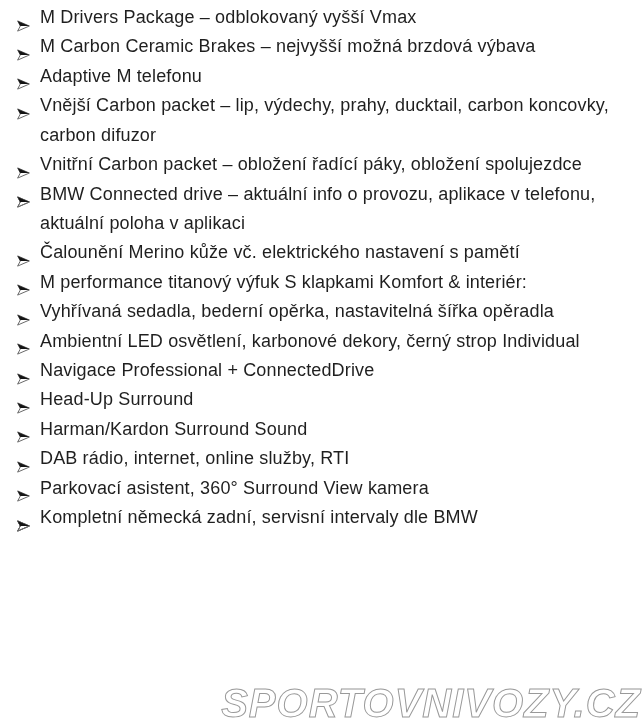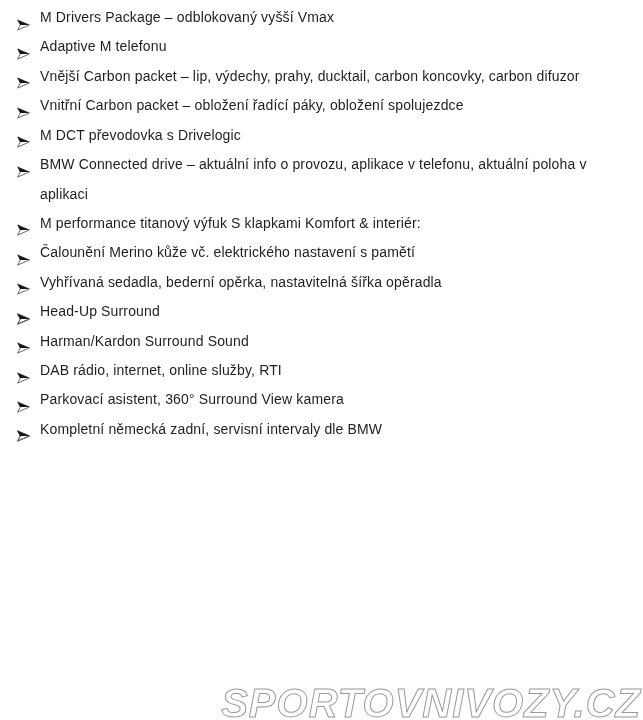--- a/index.html
+++ b/index.html
@@ -14,21 +14,21 @@
   }
   .page { position: absolute; inset: 0; }
   ul.features {
     list-style: none;
     margin: 0;
     padding: 3px 10px 0 0;
   }
   li.feature-item {
     position: relative;
     padding-left: 40px;
-    font-size: 14px;
+    font-size: 18px;
     line-height: 29.42px;
     letter-spacing: 0.15px;
   }
   .bullet-icon {
     position: absolute;
     left: 17px;
     top: 8.5px;
     width: 13px;
     height: 12px;
   }
@@ -67,20 +67,29 @@
         </span>
         <span class="item-text">M Drivers Package – odblokovaný vyšší Vmax</span>
       </li>
       <li class="feature-item">
         <span class="bullet-icon">
           <svg width="13" height="12" viewBox="0 0 13 12" aria-hidden="true">
             <path d="M0.6,0.9 L12.4,6 L0.6,11.1 L3.3,6 Z" fill="none" stroke="#6a6a6a" stroke-width="1" stroke-linejoin="miter"></path>
             <path d="M0.6,0.9 L12.4,6 L3.3,6 Z" fill="#141414"></path>
           </svg>
         </span>
+        <span class="item-text">M Carbon Ceramic Brakes – nejvyšší možná brzdová výbava</span>
+      </li>
+      <li class="feature-item">
+        <span class="bullet-icon">
+          <svg width="13" height="12" viewBox="0 0 13 12" aria-hidden="true">
+            <path d="M0.6,0.9 L12.4,6 L0.6,11.1 L3.3,6 Z" fill="none" stroke="#6a6a6a" stroke-width="1" stroke-linejoin="miter"></path>
+            <path d="M0.6,0.9 L12.4,6 L3.3,6 Z" fill="#141414"></path>
+          </svg>
+        </span>
         <span class="item-text">Adaptive M telefonu</span>
       </li>
       <li class="feature-item">
         <span class="bullet-icon">
           <svg width="13" height="12" viewBox="0 0 13 12" aria-hidden="true">
             <path d="M0.6,0.9 L12.4,6 L0.6,11.1 L3.3,6 Z" fill="none" stroke="#6a6a6a" stroke-width="1" stroke-linejoin="miter"></path>
             <path d="M0.6,0.9 L12.4,6 L3.3,6 Z" fill="#141414"></path>
           </svg>
         </span>
         <span class="item-text">Vnější Carbon packet – lip, výdechy, prahy, ducktail, carbon koncovky, carbon difuzor</span>
@@ -94,73 +103,74 @@
         </span>
         <span class="item-text">Vnitřní Carbon packet – obložení řadící páky, obložení spolujezdce</span>
       </li>
       <li class="feature-item">
         <span class="bullet-icon">
           <svg width="13" height="12" viewBox="0 0 13 12" aria-hidden="true">
             <path d="M0.6,0.9 L12.4,6 L0.6,11.1 L3.3,6 Z" fill="none" stroke="#6a6a6a" stroke-width="1" stroke-linejoin="miter"></path>
             <path d="M0.6,0.9 L12.4,6 L3.3,6 Z" fill="#141414"></path>
           </svg>
         </span>
-        <span class="item-text">M DCT převodovka s Drivelogic</span>
       </li>
       <li class="feature-item">
         <span class="bullet-icon">
           <svg width="13" height="12" viewBox="0 0 13 12" aria-hidden="true">
             <path d="M0.6,0.9 L12.4,6 L0.6,11.1 L3.3,6 Z" fill="none" stroke="#6a6a6a" stroke-width="1" stroke-linejoin="miter"></path>
             <path d="M0.6,0.9 L12.4,6 L3.3,6 Z" fill="#141414"></path>
           </svg>
         </span>
         <span class="item-text">BMW Connected drive – aktuální info o provozu, aplikace v telefonu, aktuální poloha v aplikaci</span>
       </li>
       <li class="feature-item">
         <span class="bullet-icon">
           <svg width="13" height="12" viewBox="0 0 13 12" aria-hidden="true">
             <path d="M0.6,0.9 L12.4,6 L0.6,11.1 L3.3,6 Z" fill="none" stroke="#6a6a6a" stroke-width="1" stroke-linejoin="miter"></path>
             <path d="M0.6,0.9 L12.4,6 L3.3,6 Z" fill="#141414"></path>
           </svg>
         </span>
+        <span class="item-text">Čalounění Merino kůže vč. elektrického nastavení s pamětí</span>
+      </li>
+      <li class="feature-item">
+        <span class="bullet-icon">
+          <svg width="13" height="12" viewBox="0 0 13 12" aria-hidden="true">
+            <path d="M0.6,0.9 L12.4,6 L0.6,11.1 L3.3,6 Z" fill="none" stroke="#6a6a6a" stroke-width="1" stroke-linejoin="miter"></path>
+            <path d="M0.6,0.9 L12.4,6 L3.3,6 Z" fill="#141414"></path>
+          </svg>
+        </span>
         <span class="item-text">M performance titanový výfuk S klapkami Komfort &amp; interiér:</span>
       </li>
       <li class="feature-item">
         <span class="bullet-icon">
           <svg width="13" height="12" viewBox="0 0 13 12" aria-hidden="true">
             <path d="M0.6,0.9 L12.4,6 L0.6,11.1 L3.3,6 Z" fill="none" stroke="#6a6a6a" stroke-width="1" stroke-linejoin="miter"></path>
             <path d="M0.6,0.9 L12.4,6 L3.3,6 Z" fill="#141414"></path>
           </svg>
         </span>
-        <span class="item-text">Čalounění Merino kůže vč. elektrického nastavení s pamětí</span>
-      </li>
-      <li class="feature-item">
-        <span class="bullet-icon">
-          <svg width="13" height="12" viewBox="0 0 13 12" aria-hidden="true">
-            <path d="M0.6,0.9 L12.4,6 L0.6,11.1 L3.3,6 Z" fill="none" stroke="#6a6a6a" stroke-width="1" stroke-linejoin="miter"></path>
-            <path d="M0.6,0.9 L12.4,6 L3.3,6 Z" fill="#141414"></path>
-          </svg>
-        </span>
         <span class="item-text">Vyhřívaná sedadla, bederní opěrka, nastavitelná šířka opěradla</span>
       </li>
       <li class="feature-item">
         <span class="bullet-icon">
           <svg width="13" height="12" viewBox="0 0 13 12" aria-hidden="true">
             <path d="M0.6,0.9 L12.4,6 L0.6,11.1 L3.3,6 Z" fill="none" stroke="#6a6a6a" stroke-width="1" stroke-linejoin="miter"></path>
             <path d="M0.6,0.9 L12.4,6 L3.3,6 Z" fill="#141414"></path>
           </svg>
         </span>
-      </li>
-      <li class="feature-item">
-        <span class="bullet-icon">
-          <svg width="13" height="12" viewBox="0 0 13 12" aria-hidden="true">
-            <path d="M0.6,0.9 L12.4,6 L0.6,11.1 L3.3,6 Z" fill="none" stroke="#6a6a6a" stroke-width="1" stroke-linejoin="miter"></path>
-            <path d="M0.6,0.9 L12.4,6 L3.3,6 Z" fill="#141414"></path>
-          </svg>
-        </span>
+        <span class="item-text">Ambientní LED osvětlení, karbonové dekory, černý strop Individual</span>
+      </li>
+      <li class="feature-item">
+        <span class="bullet-icon">
+          <svg width="13" height="12" viewBox="0 0 13 12" aria-hidden="true">
+            <path d="M0.6,0.9 L12.4,6 L0.6,11.1 L3.3,6 Z" fill="none" stroke="#6a6a6a" stroke-width="1" stroke-linejoin="miter"></path>
+            <path d="M0.6,0.9 L12.4,6 L3.3,6 Z" fill="#141414"></path>
+          </svg>
+        </span>
+        <span class="item-text">Navigace Professional + ConnectedDrive</span>
       </li>
       <li class="feature-item">
         <span class="bullet-icon">
           <svg width="13" height="12" viewBox="0 0 13 12" aria-hidden="true">
             <path d="M0.6,0.9 L12.4,6 L0.6,11.1 L3.3,6 Z" fill="none" stroke="#6a6a6a" stroke-width="1" stroke-linejoin="miter"></path>
             <path d="M0.6,0.9 L12.4,6 L3.3,6 Z" fill="#141414"></path>
           </svg>
         </span>
         <span class="item-text">Head-Up Surround</span>
       </li>

